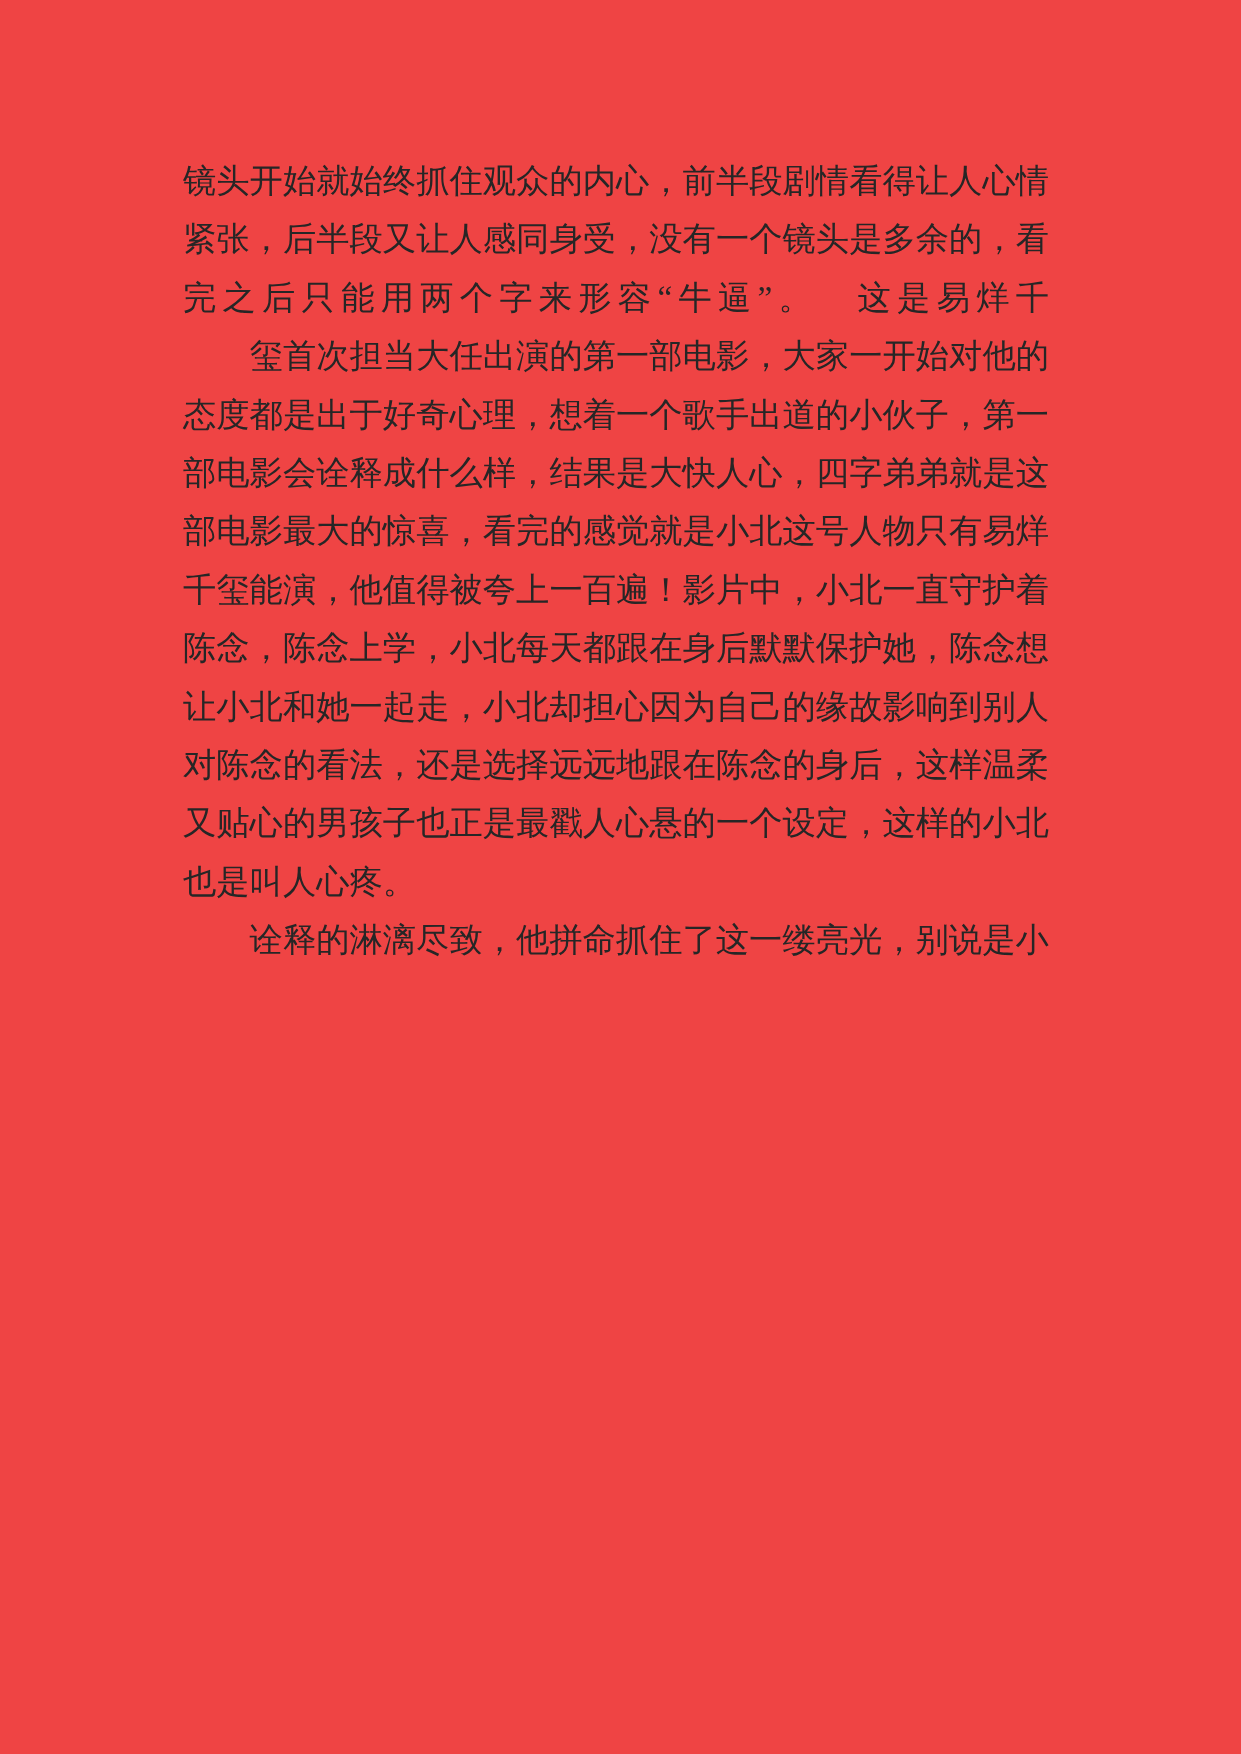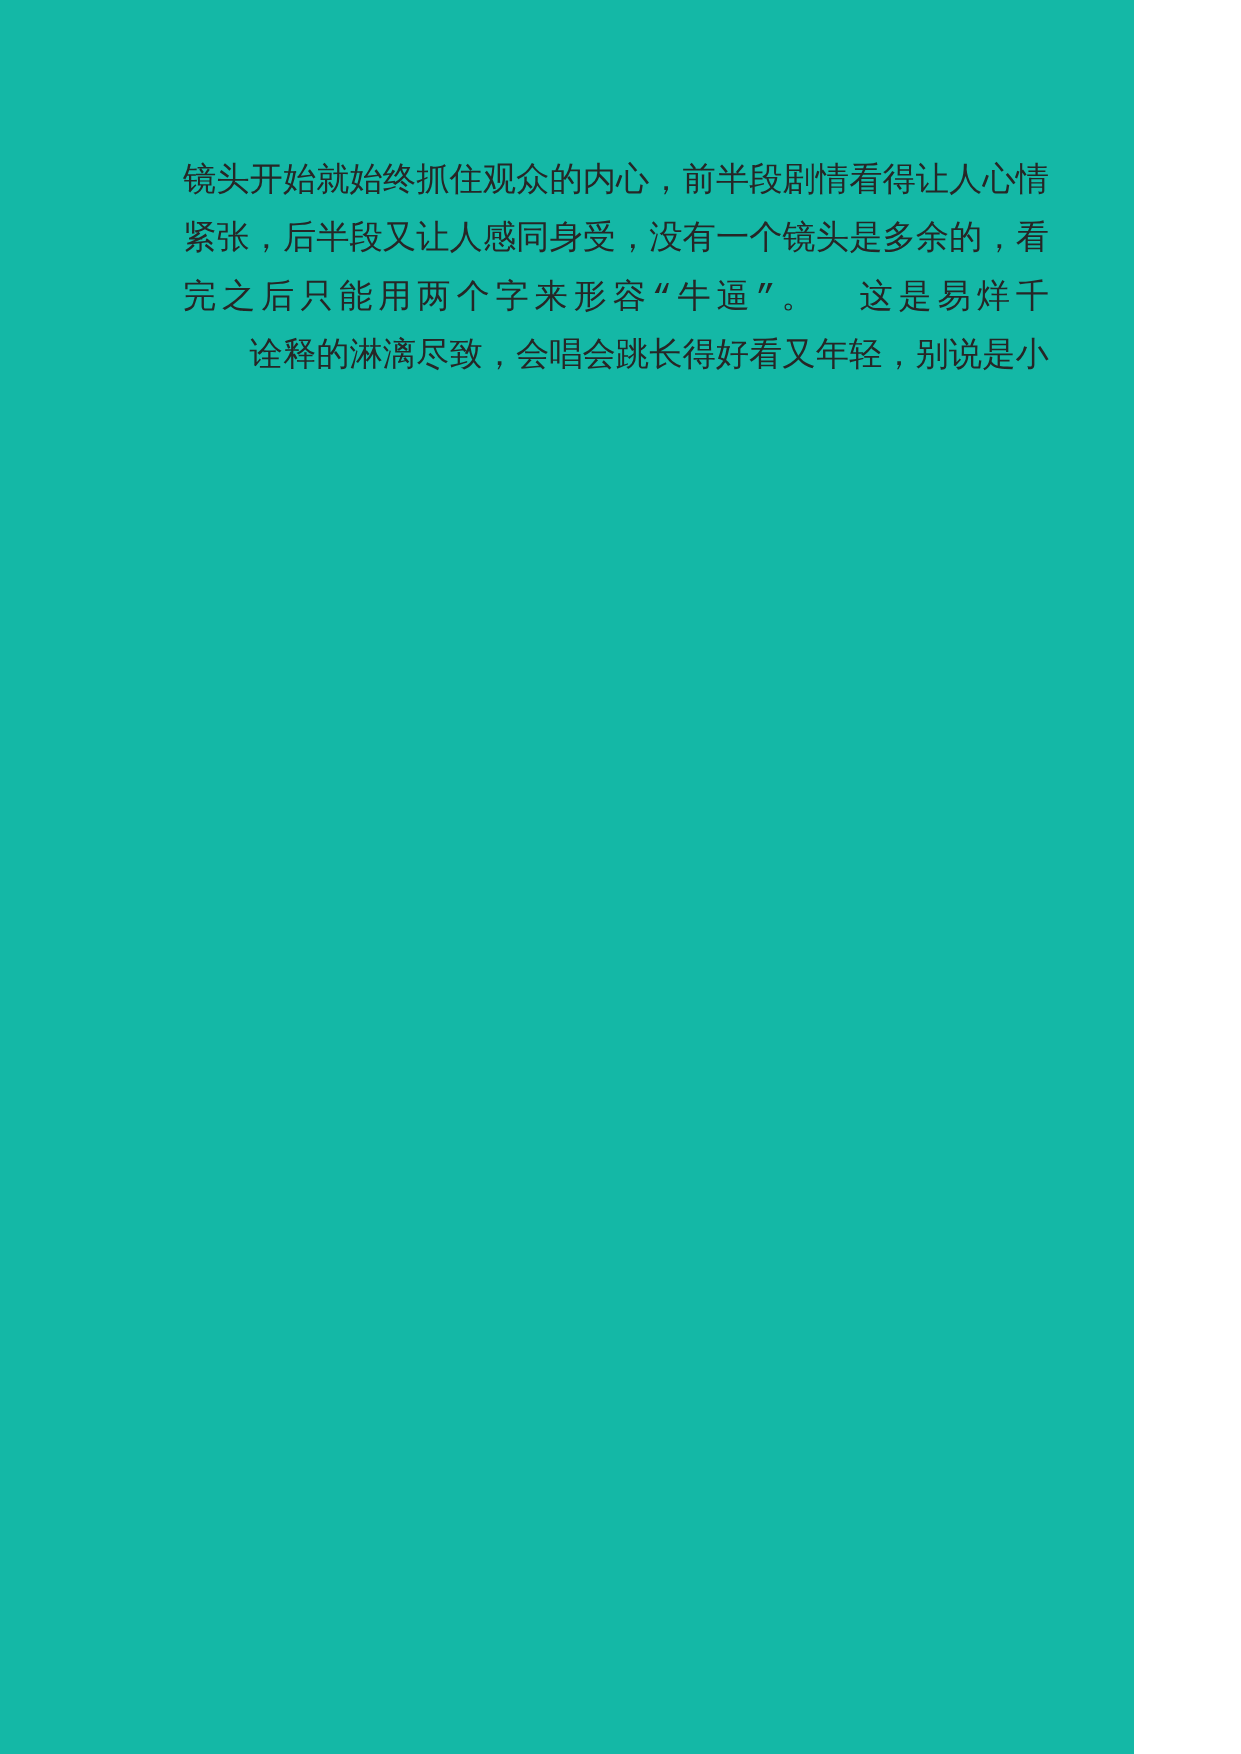--- a/index.html
+++ b/index.html
@@ -2,25 +2,25 @@
 <html><head>
 <meta charset="utf-8">
 <style>
   html, body {
     margin: 0;
     padding: 0;
     background: #ffffff;
   }
   .page {
     position: relative;
-    width: 1134px;
+    width: 1241px;
     height: 1754px;
-    background: #14b8a6;
+    background: #ef4444;
     overflow: hidden;
-    font-family: Liberation Mono, monospace;
+    font-family: Liberation Serif, serif;
   }
   .text-block {
     position: absolute;
     left: 183px;
     top: 152px;
     width: 866px;
     color: #262626;
     font-size: 33.3px;
     line-height: 58.4px;
     letter-spacing: 0;
@@ -40,15 +40,16 @@
   .para.indent {
     text-indent: 2em;
   }
 </style>
 </head>
 <body>
 
 <div class="page">
   <div class="text-block">
     <p class="para justify-last">镜头开始就始终抓住观众的内心，前半段剧情看得让人心情紧张，后半段又让人感同身受，没有一个镜头是多余的，看完之后只能用两个字来形容“牛逼”。　这是易烊千</p>
-    <p class="para indent">诠释的淋漓尽致，会唱会跳长得好看又年轻，别说是小</p>
+    <p class="para indent">玺首次担当大任出演的第一部电影，大家一开始对他的态度都是出于好奇心理，想着一个歌手出道的小伙子，第一部电影会诠释成什么样，结果是大快人心，四字弟弟就是这部电影最大的惊喜，看完的感觉就是小北这号人物只有易烊千玺能演，他值得被夸上一百遍！影片中，小北一直守护着陈念，陈念上学，小北每天都跟在身后默默保护她，陈念想让小北和她一起走，小北却担心因为自己的缘故影响到别人对陈念的看法，还是选择远远地跟在陈念的身后，这样温柔又贴心的男孩子也正是最戳人心悬的一个设定，这样的小北也是叫人心疼。</p>
+    <p class="para indent">诠释的淋漓尽致，他拼命抓住了这一缕亮光，别说是小</p>
   </div>
 </div>
 
 </body></html>

